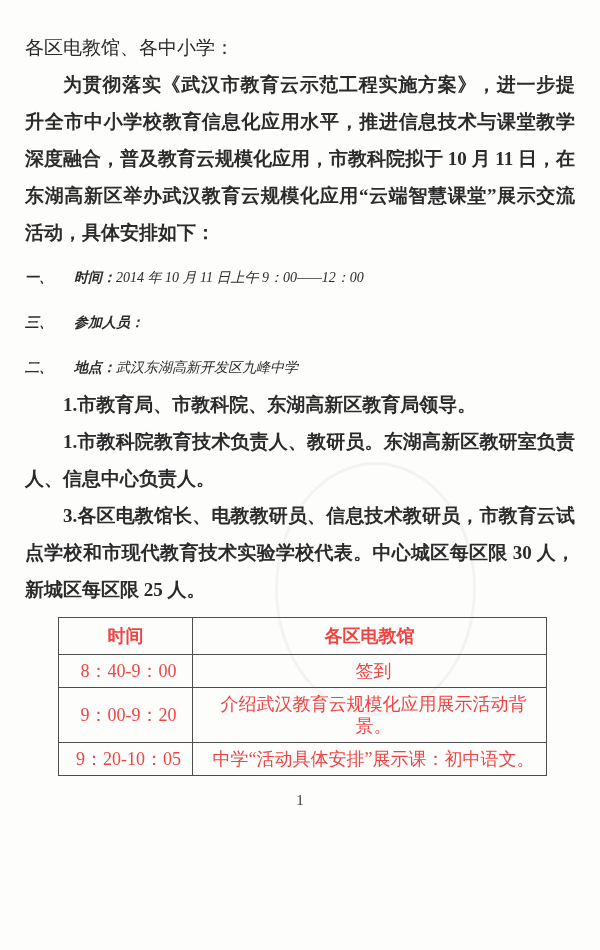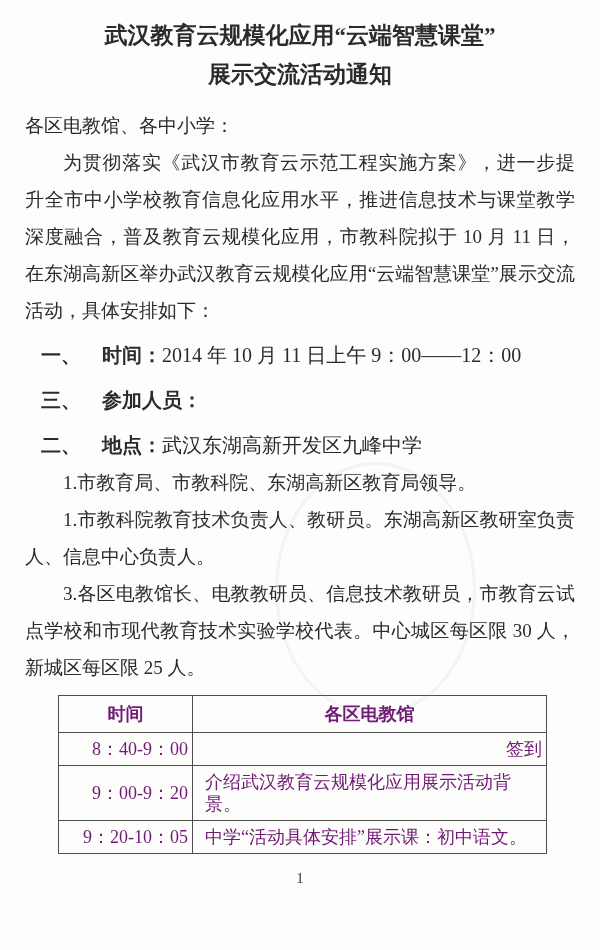--- a/index.html
+++ b/index.html
@@ -26,54 +26,56 @@
     margin: 13px 0 0 0;
     font-size: 19px;
     line-height: 37px;
   }
   .body-para {
     margin: 0;
     font-size: 19px;
     line-height: 37px;
     text-align: justify;
     text-indent: 2em;
+    font-weight: bold;
   }
   .section-line {
-    margin: 8px 0 0 16px;
-    font-size: 20px;
+    margin: 8px 0 0 0;
+    font-size: 14px;
     line-height: 37px;
+    font-style: italic;
   }
   .sec-num { font-weight: bold; margin-right: 21px; }
   .sec-label { font-weight: bold; }
   .sec-text { font-weight: normal; }
   .schedule-table {
     margin: 9px 0 0 33px;
     width: 488px;
     border-collapse: collapse;
     table-layout: fixed;
     font-size: 18px;
-    color: #701a75;
+    color: #ef4444;
   }
   .schedule-table col.c-time { width: 134px; }
   .schedule-table col.c-content { width: 354px; }
   .schedule-table th, .schedule-table td {
     border: 1px solid #4d4d4d;
     line-height: 22px;
   }
   .schedule-table th {
     font-weight: bold;
     text-align: center;
     padding: 7px 6px;
   }
   .schedule-table td.time-cell {
-    text-align: right;
+    text-align: center;
     padding: 5px 4px 5px 10px;
   }
-  .schedule-table td.content-cell { padding: 5px 4px 5px 12px; text-align: left; }
-  .schedule-table td.content-cell.center { text-align: right; padding-left: 12px; }
+  .schedule-table td.content-cell { padding: 5px 4px 5px 12px; text-align: center; }
+  .schedule-table td.content-cell.center { text-align: center; padding-left: 12px; }
   .page-number {
     margin-top: 16px;
     text-align: center;
     font-size: 15px;
     color: #3a3a3a;
   }
   .seal-bleedthrough {
     position: absolute;
     left: 275px;
     top: 462px;
@@ -82,24 +84,20 @@
     border: 3px solid rgba(130, 130, 130, 0.08);
     border-radius: 50%;
     pointer-events: none;
   }
 </style>
 </head>
 <body>
 
 <div class="page">
 
-  <h1 class="doc-title">
-    <span class="title-line">武汉教育云规模化应用“云端智慧课堂”</span>
-    <span class="title-line">展示交流活动通知</span>
-  </h1>
 
   <p class="salutation">各区电教馆、各中小学：</p>
 
   <p class="body-para">为贯彻落实《武汉市教育云示范工程实施方案》，进一步提升全市中小学校教育信息化应用水平，推进信息技术与课堂教学深度融合，普及教育云规模化应用，市教科院拟于 10 月 11 日，在东湖高新区举办武汉教育云规模化应用“云端智慧课堂”展示交流活动，具体安排如下：</p>
 
   <p class="section-line">
     <span class="sec-num">一、</span><span class="sec-label">时间：</span><span class="sec-text">2014 年 10 月 11 日上午 9：00——12：00</span>
   </p>
 
   <p class="section-line">

